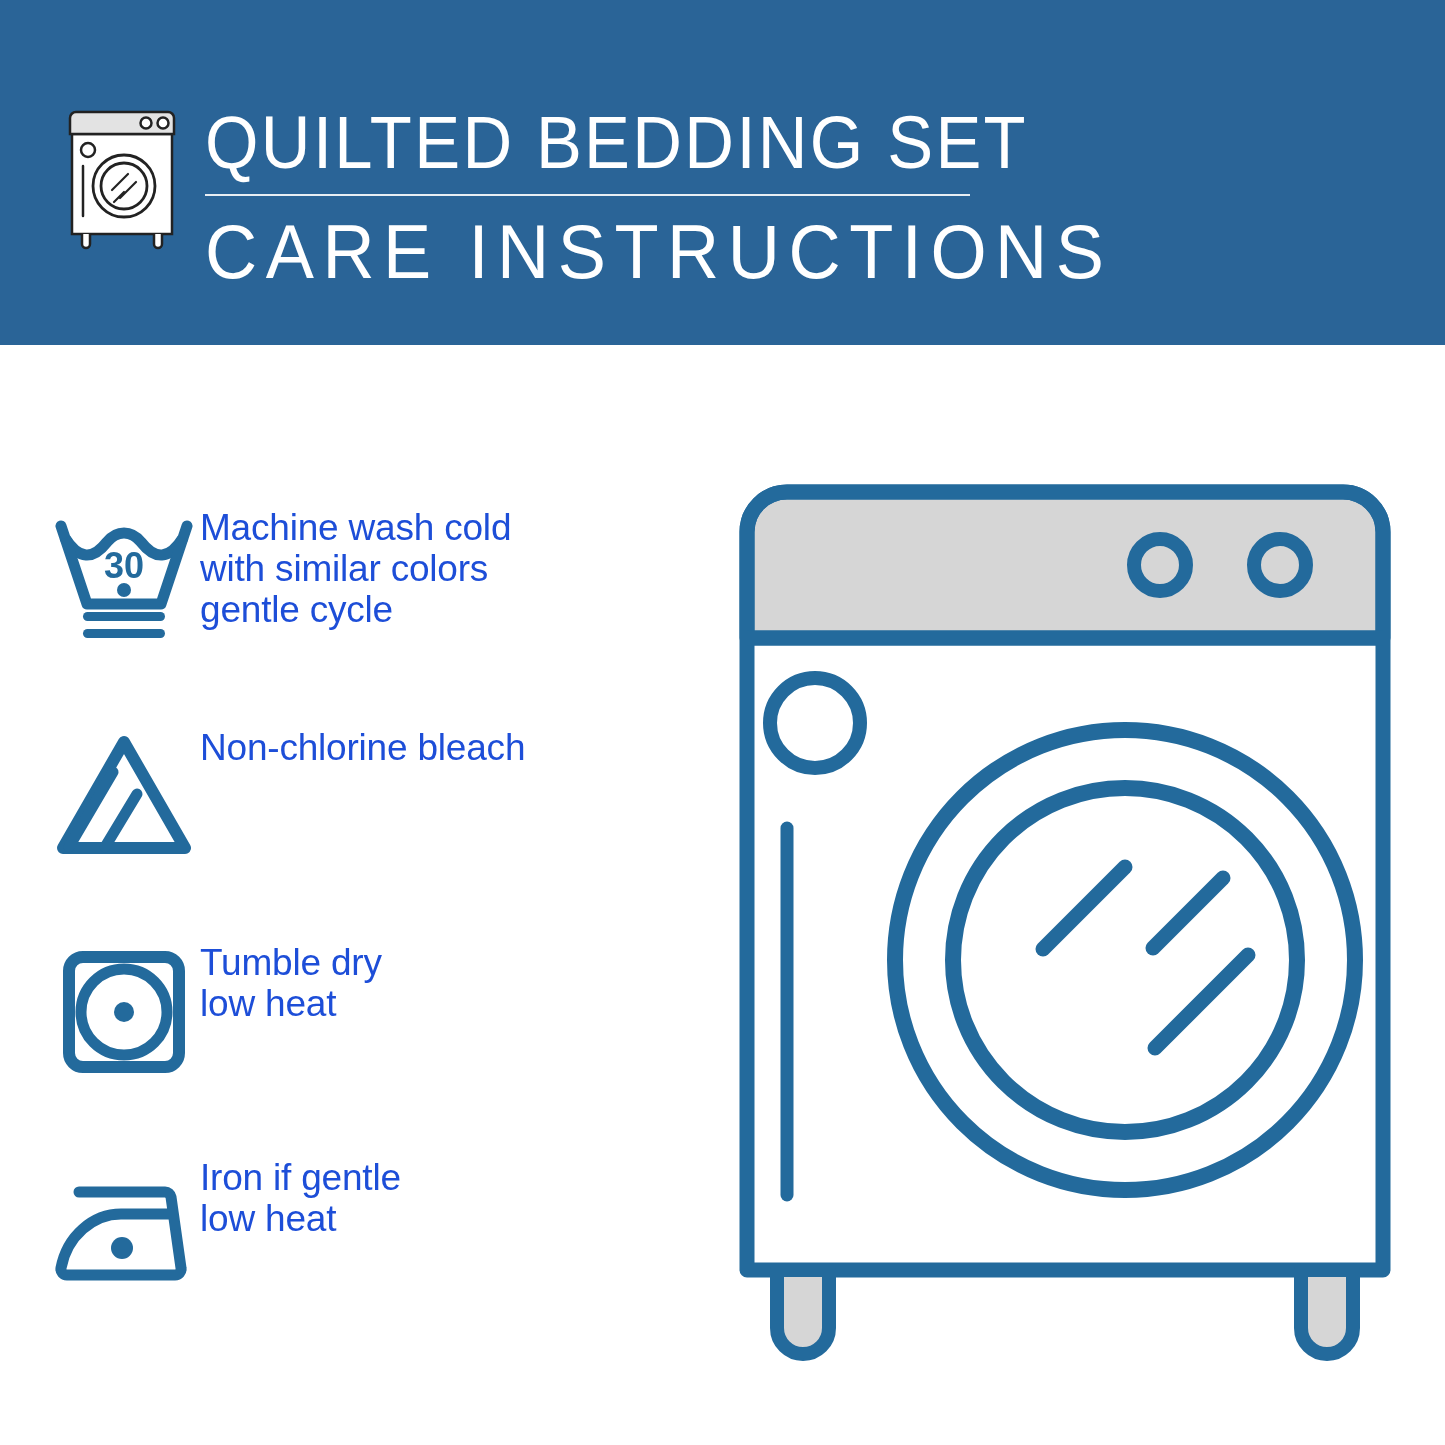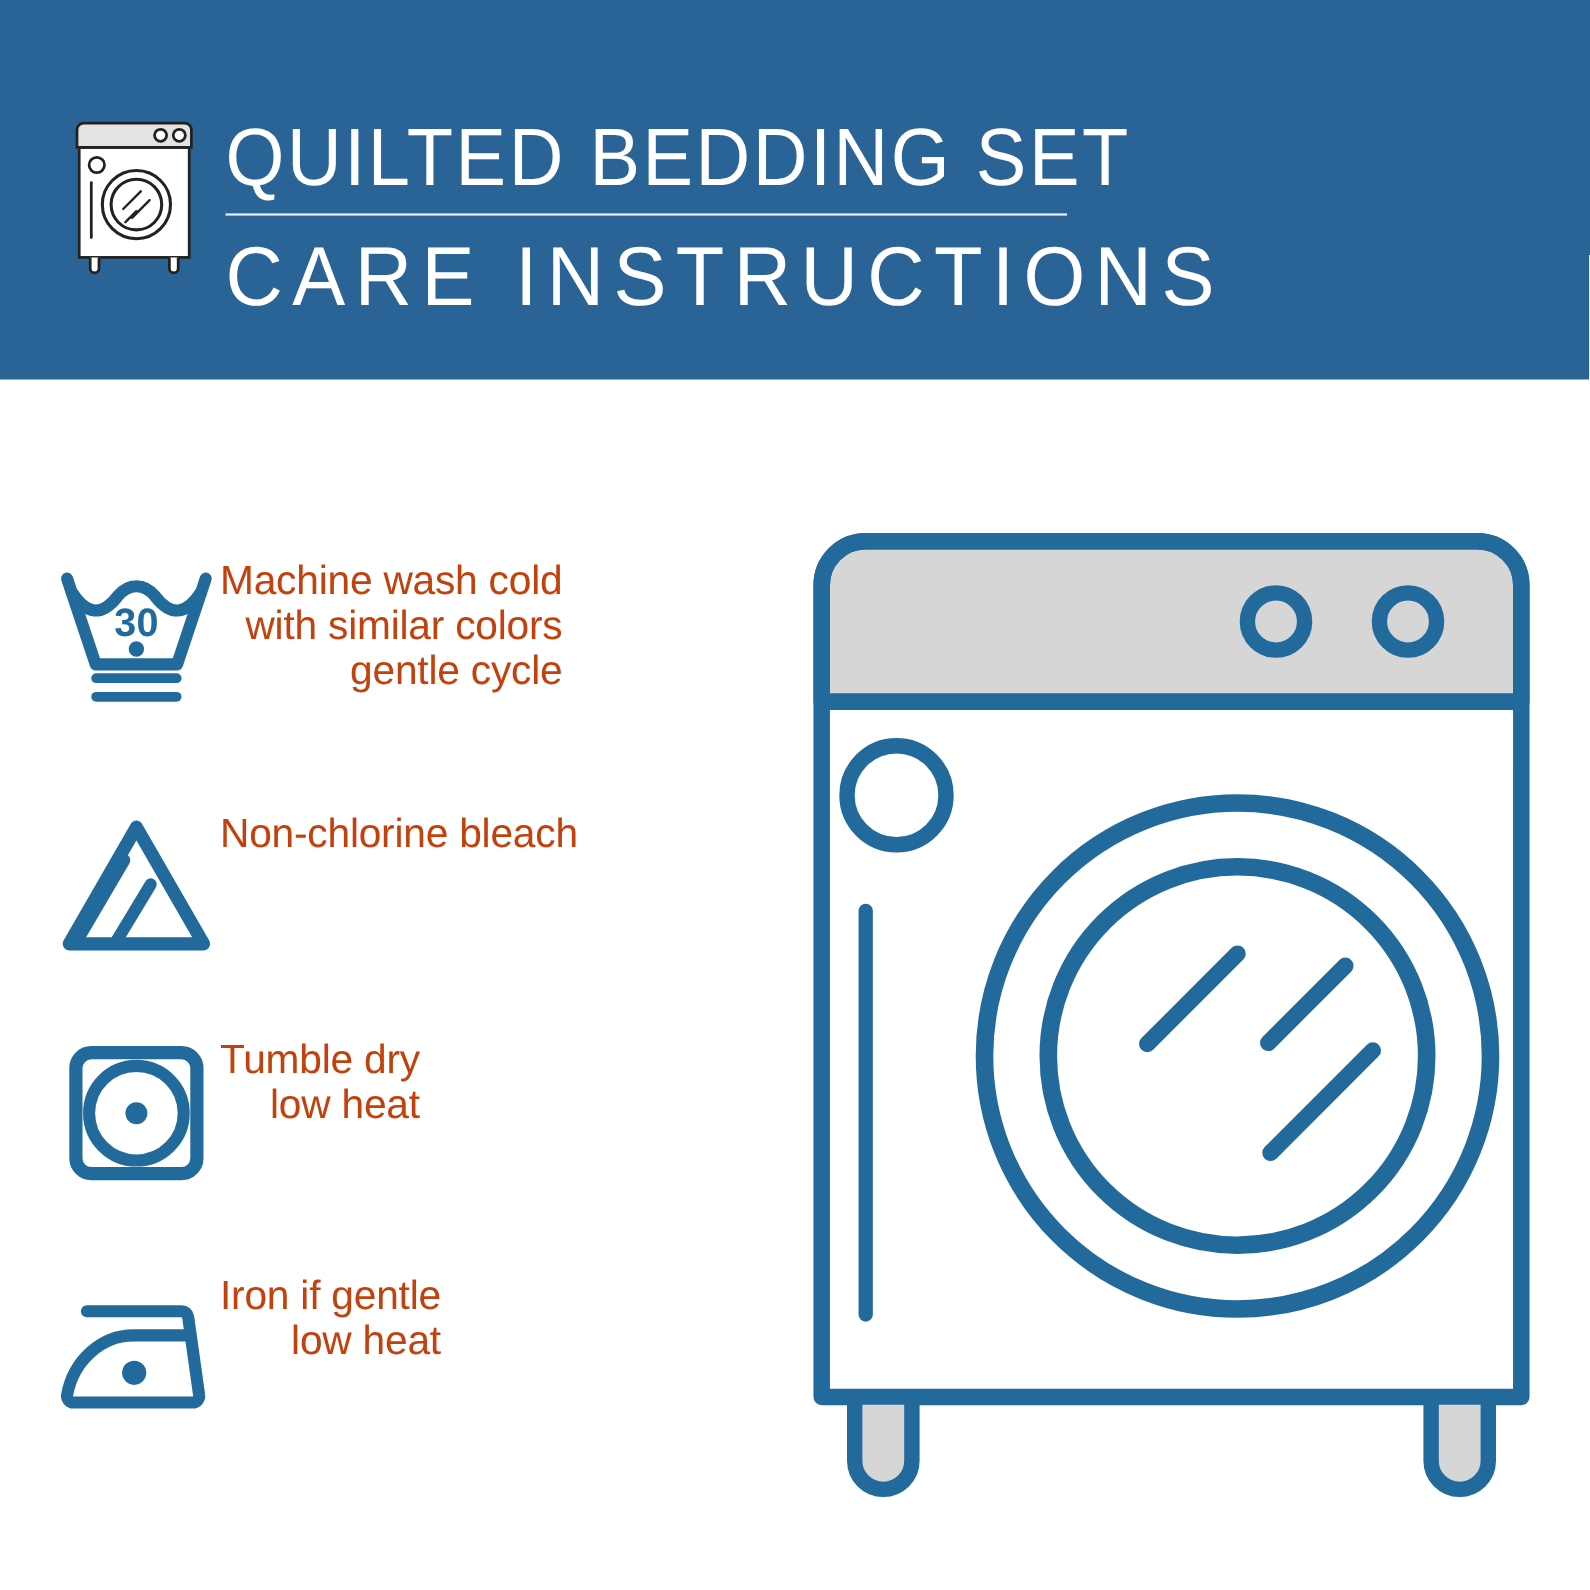--- a/index.html
+++ b/index.html
@@ -9,21 +9,20 @@
   }
   body {
     font-family: "Liberation Sans", sans-serif;
   }
   #page {
     position: relative;
     width: 1445px;
     height: 1445px;
     background: #ffffff;
     overflow: hidden;
-    text-align: right;
   }
 
   
   .header-band {
     position: absolute;
     left: 0;
     top: 0;
     width: 1445px;
     height: 345px;
     background: #2A6497;
@@ -80,39 +79,39 @@
     height: 1100px;
   }
   .care-row {
     position: absolute;
     left: 0;
     width: 700px;
     display: flex;
     align-items: flex-start;
   }
   .care-row-0 { top: 150px; }
-  .care-row-1 { top: 380px; }
+  .care-row-1 { top: 370px; }
   .care-row-2 { top: 585px; }
   .care-row-3 { top: 800px; }
 
   .care-icon {
     width: 200px;
     min-width: 200px;
     height: 165px;
     display: flex;
     align-items: center;
     justify-content: center;
     padding-left: 48px;
     box-sizing: border-box;
   }
   .care-text {
     padding-top: 12px;
     font-size: 37px;
     line-height: 41px;
-    color: #c2410c;
+    color: #1d4ed8;
     font-weight: 400;
     letter-spacing: -0.2px;
   }
   .care-text span { display: block; }
 
   
   .machine {
     position: absolute;
     left: 725px;
     top: 470px;

